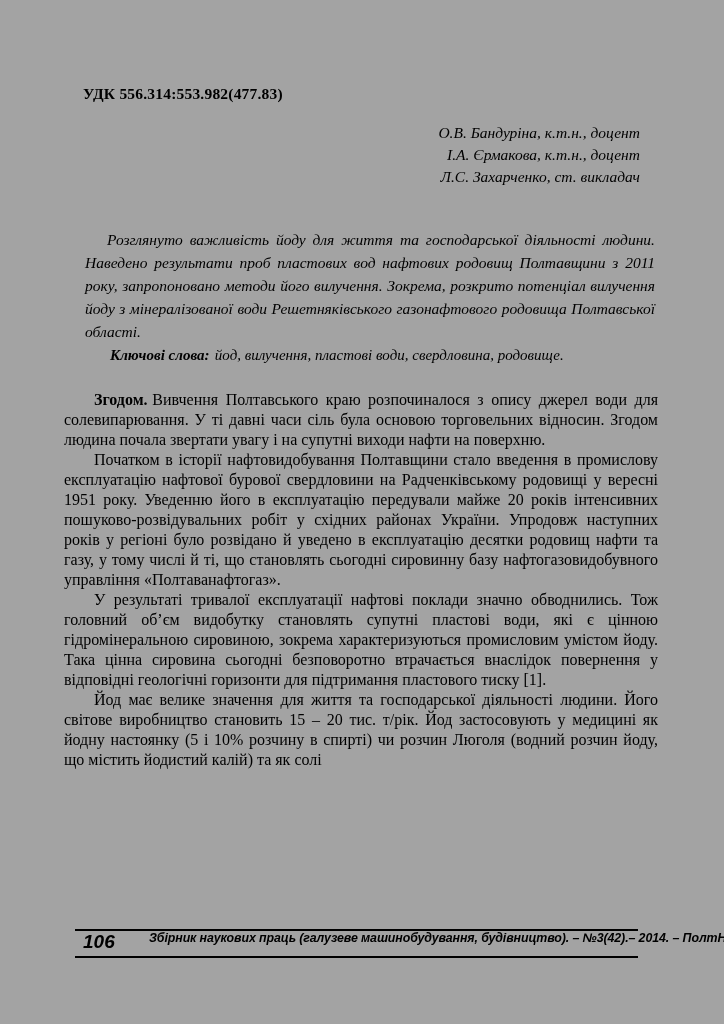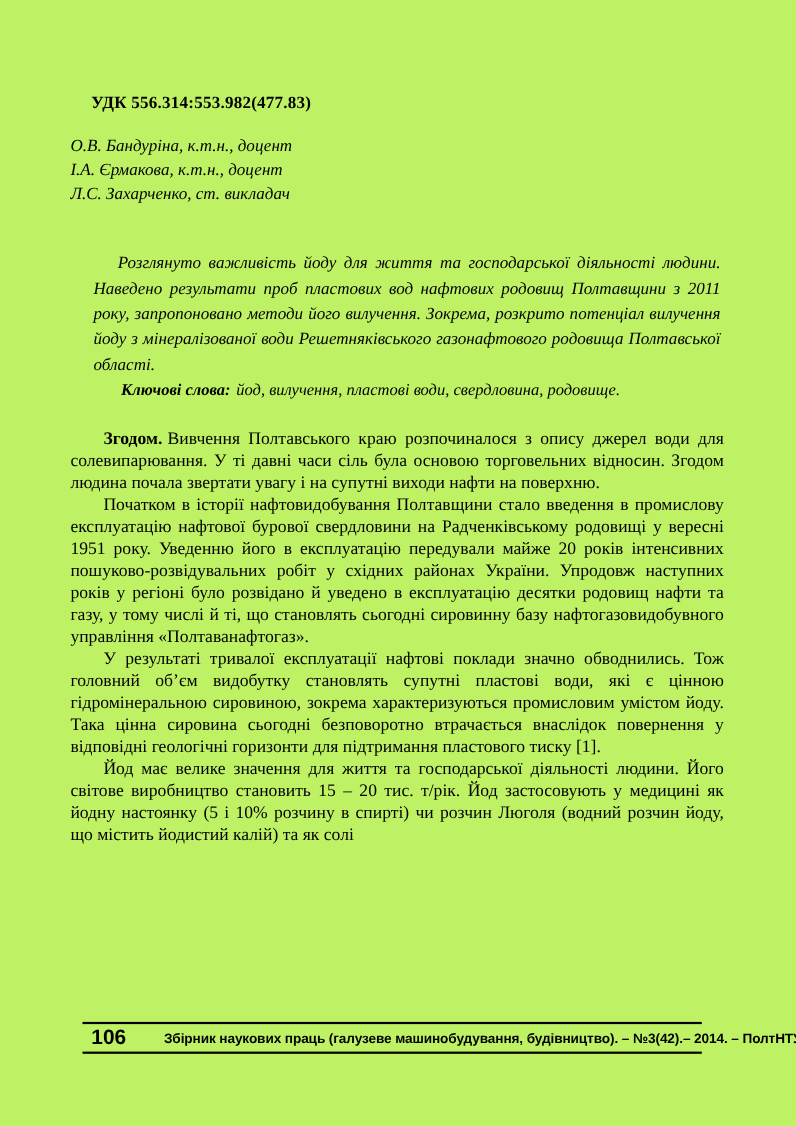--- a/index.html
+++ b/index.html
@@ -13,32 +13,32 @@
     position: relative;
     overflow: hidden;
     color: #000000;
     font-family: "Liberation Serif", serif;
   }
   .page {
     position: absolute;
     inset: 0;
     padding: 84px 66px 0 64px;
     box-sizing: border-box;
-    background: #bef264;
+    background: #a3a3a3;
   }
   .udc {
     font-weight: bold;
     font-size: 15.5px;
     line-height: 20px;
     margin-left: 19px;
     letter-spacing: 0.2px;
   }
   .authors {
     margin-top: 18px;
-    text-align: left;
+    text-align: right;
     padding-right: 18px;
     font-style: italic;
     font-size: 15.5px;
     line-height: 22px;
   }
   .title {
     margin: 4px 0 0 0;
     text-align: center;
     font-weight: bold;
     font-size: 16px;
@@ -82,22 +82,23 @@
   .footer {
     position: absolute;
     left: 75px;
     top: 929px;
     width: 563px;
     box-sizing: border-box;
     border-top: 2px solid #000000;
     border-bottom: 2px solid #000000;
     height: 29px;
     display: flex;
-    align-items: center;
+    align-items: flex-start;
     font-family: "Liberation Sans", sans-serif;
+    font-style: italic;
     font-weight: bold;
   }
   .footer .page-num {
     font-size: 19px;
     padding-left: 8px;
     width: 66px;
     flex: 0 0 auto;
   }
   .footer .journal-line {
     flex: 1;

